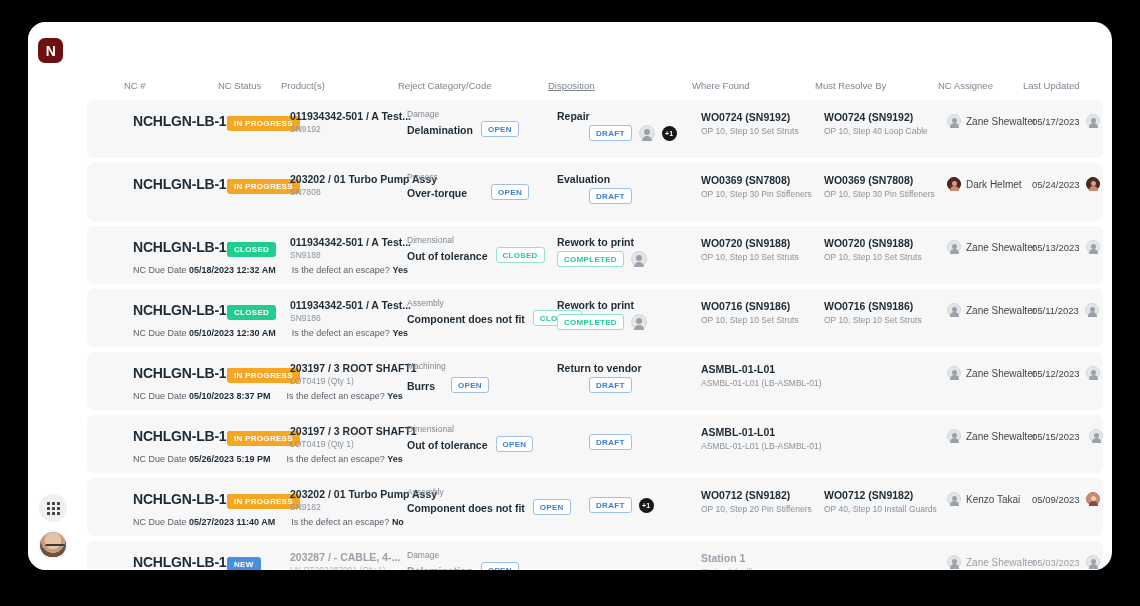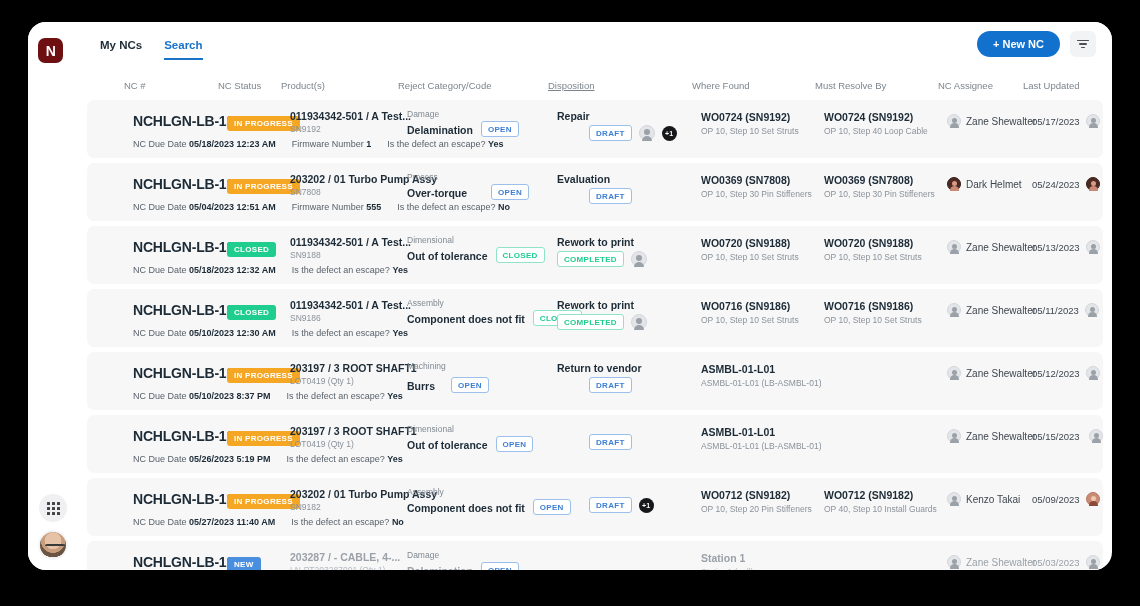--- a/index.html
+++ b/index.html
@@ -205,34 +205,20 @@
             <i></i>
             <i></i>
             <i></i>
             <i></i>
         </span>
       </div>
       <div class="rail-avatar"></div>
     </div>
   </div>
 
-  <div class="topbar">
-    <div class="nav-tabs">
-      <div class="nav-tab">My NCs</div>
-      <div class="nav-tab active">Search</div>
-    </div>
-    <button class="new-nc-btn">+ New NC</button>
-    <button class="filter-btn">
-      <span class="filter-lines">
-          <i></i>
-          <i></i>
-          <i></i>
-        </span>
-    </button>
-  </div>
 
   <div class="table-area">
     <div class="col-head" id="colhead">
         <span style="left: 46px;">NC #</span>
         <span style="left: 140px;">NC Status</span>
         <span style="left: 203px;">Product(s)</span>
         <span style="left: 320px;">Reject Category/Code</span>
         <span style="left: 470px; text-decoration: underline;">Disposition</span>
         <span style="left: 614px;">Where Found</span>
         <span style="left: 737px;">Must Resolve By</span>
@@ -271,21 +257,20 @@
             <div class="wf-sub">OP 10, Step 40 Loop Cable</div>
           </div>
           <div class="cell" style="left:860px;top:14px;display:flex;align-items:center;gap:5px">
             <span class="av"></span>
             <span class="assignee">Zane Shewalter</span>
           </div>
           <div class="cell" style="left:945px;top:14px;display:flex;align-items:center;gap:6px">
             <span class="updated">05/17/2023</span>
             <span class="av"></span>
           </div>
-          <div class="meta" style="left:46px"><span>NC Due Date</span> <b>05/18/2023 12:23 AM</b><span class="gap"></span><span>Firmware Number</span> <b>1</b><span class="gap"></span><span>Is the defect an escape?</span> <b>Yes</b></div>
         </div>
         <div class="row">
           <div class="cell nc-id" style="left:46px;top:13px">NCHLGN-LB-133</div>
           <div class="cell" style="left:140px;top:14px"><span class="badge inprogress">IN PROGRESS</span></div>
           <div class="cell" style="left:203px;top:10px">
             <div class="prod-main">203202 / 01 Turbo Pump Assy</div>
             <div class="prod-sub">SN7808</div>
           </div>
           <div class="cell" style="left:320px;top:9px">
             <div class="rc-top">Process</div>
@@ -309,21 +294,20 @@
             <div class="wf-sub">OP 10, Step 30 Pin Stiffeners</div>
           </div>
           <div class="cell" style="left:860px;top:14px;display:flex;align-items:center;gap:5px">
             <span class="av dark"></span>
             <span class="assignee">Dark Helmet</span>
           </div>
           <div class="cell" style="left:945px;top:14px;display:flex;align-items:center;gap:6px">
             <span class="updated">05/24/2023</span>
             <span class="av dark"></span>
           </div>
-          <div class="meta" style="left:46px"><span>NC Due Date</span> <b>05/04/2023 12:51 AM</b><span class="gap"></span><span>Firmware Number</span> <b>555</b><span class="gap"></span><span>Is the defect an escape?</span> <b>No</b></div>
         </div>
         <div class="row">
           <div class="cell nc-id" style="left:46px;top:13px">NCHLGN-LB-132</div>
           <div class="cell" style="left:140px;top:14px"><span class="badge closed">CLOSED</span></div>
           <div class="cell" style="left:203px;top:10px">
             <div class="prod-main">011934342-501 / A Test...</div>
             <div class="prod-sub">SN9188</div>
           </div>
           <div class="cell" style="left:320px;top:9px">
             <div class="rc-top">Dimensional</div>

